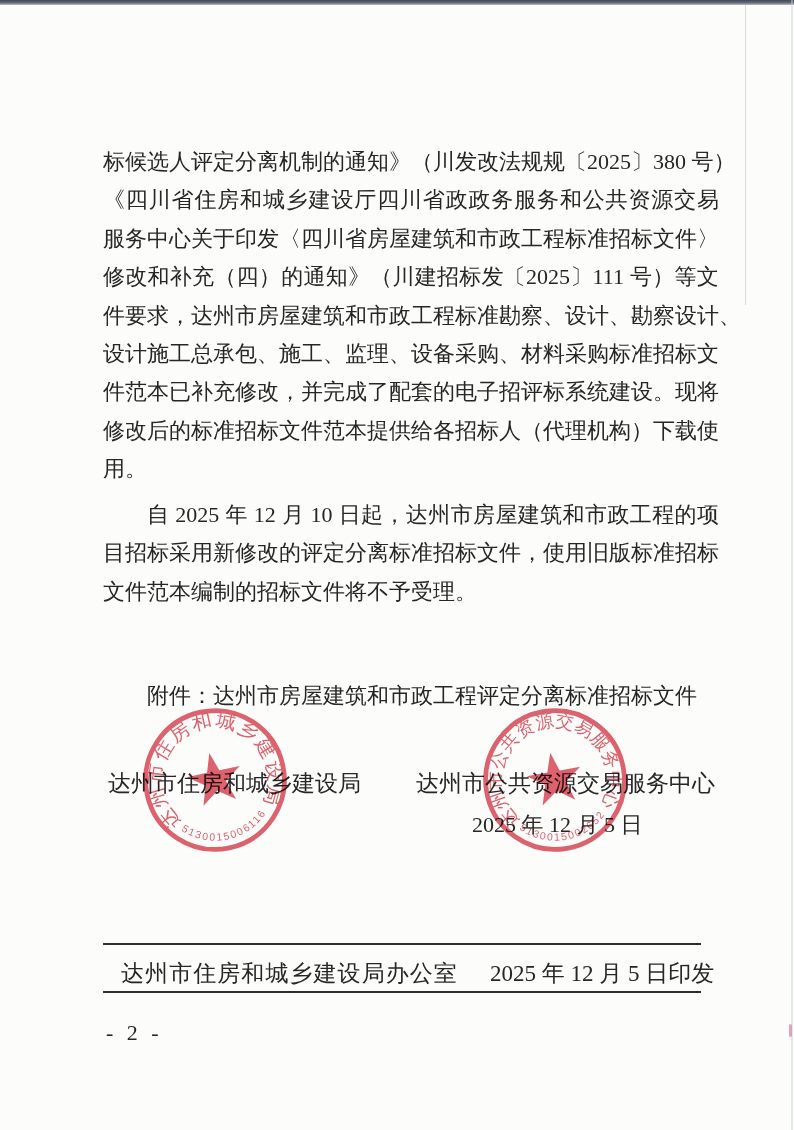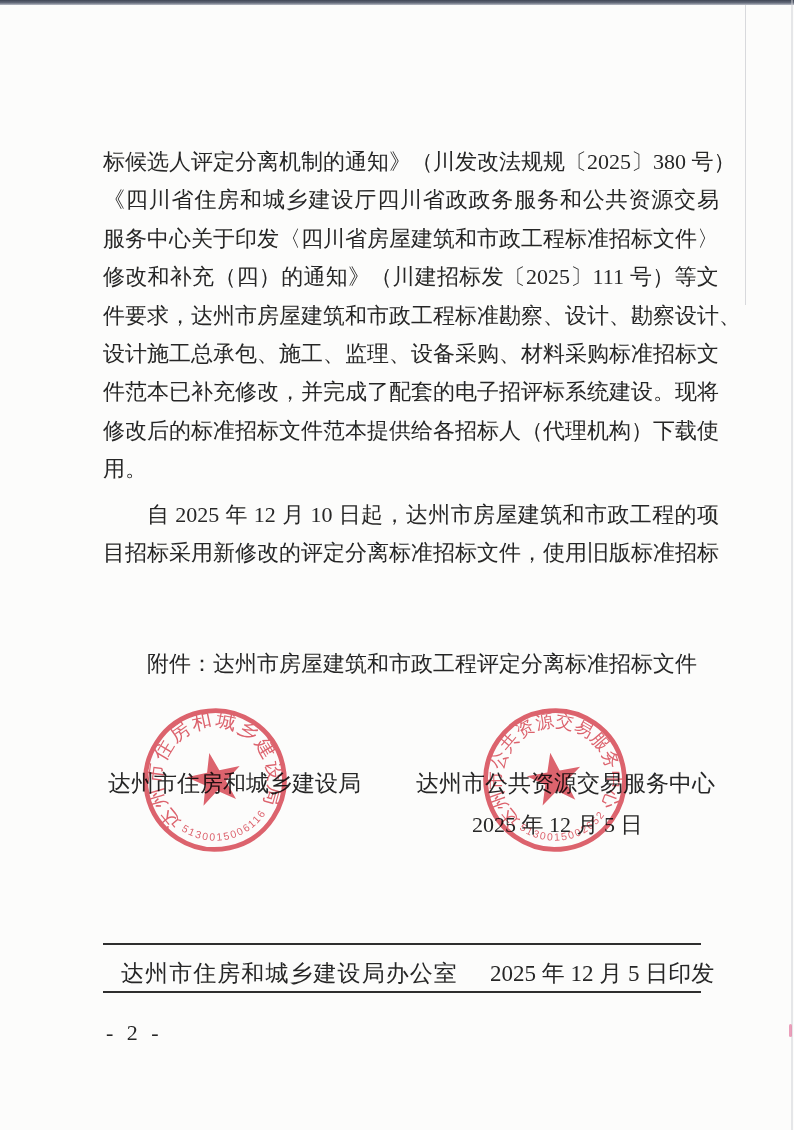--- a/index.html
+++ b/index.html
@@ -30,21 +30,21 @@
     background:rgba(228,120,160,.7);border-radius:2px;
   }
   
   .bodytext{position:absolute;left:103px;width:616px;font-size:22px;line-height:38.4px;letter-spacing:0;}
   #para1{top:143px;}
   #para2{top:496px;}
   #attach{top:645px;}
   .jline{display:flex;justify-content:space-between;white-space:pre;height:38.4px;align-items:center;}
   .jline.indent{padding-left:44px;}
   .nline{white-space:pre;height:38.4px;display:flex;align-items:center;}
-  .nline.indent{padding-left:44px;}
+  .nline.indent{padding-left:44px;margin-top:32px;}
   
   .sig{position:absolute;font-size:23px;z-index:1;}
   #sig-left{left:108px;top:764px;width:232px;}
   #sig-right{left:416px;top:764px;width:286px;}
   #sig-date{left:472px;top:806px;width:156px;font-size:22px;}
   
   .seal{position:absolute;width:152px;height:152px;z-index:2;mix-blend-mode:multiply;opacity:.82;}
   #seal-left{left:139px;top:704px;transform:rotate(-12deg);}
   #seal-right{left:479px;top:704px;transform:rotate(-10deg);}
   .seal svg{width:100%;height:100%;}
@@ -79,20 +79,21 @@
     <div class="jline"><span>件</span><span>要</span><span>求</span><span>，</span><span>达</span><span>州</span><span>市</span><span>房</span><span>屋</span><span>建</span><span>筑</span><span>和</span><span>市</span><span>政</span><span>工</span><span>程</span><span>标</span><span>准</span><span>勘</span><span>察</span><span>、</span><span>设</span><span>计</span><span>、</span><span>勘</span><span>察</span><span>设</span><span>计</span><span>、</span></div>
     <div class="jline"><span>设</span><span>计</span><span>施</span><span>工</span><span>总</span><span>承</span><span>包</span><span>、</span><span>施</span><span>工</span><span>、</span><span>监</span><span>理</span><span>、</span><span>设</span><span>备</span><span>采</span><span>购</span><span>、</span><span>材</span><span>料</span><span>采</span><span>购</span><span>标</span><span>准</span><span>招</span><span>标</span><span>文</span></div>
     <div class="jline"><span>件</span><span>范</span><span>本</span><span>已</span><span>补</span><span>充</span><span>修</span><span>改</span><span>，</span><span>并</span><span>完</span><span>成</span><span>了</span><span>配</span><span>套</span><span>的</span><span>电</span><span>子</span><span>招</span><span>评</span><span>标</span><span>系</span><span>统</span><span>建</span><span>设</span><span>。</span><span>现</span><span>将</span></div>
     <div class="jline"><span>修</span><span>改</span><span>后</span><span>的</span><span>标</span><span>准</span><span>招</span><span>标</span><span>文</span><span>件</span><span>范</span><span>本</span><span>提</span><span>供</span><span>给</span><span>各</span><span>招</span><span>标</span><span>人</span><span>（</span><span>代</span><span>理</span><span>机</span><span>构</span><span>）</span><span>下</span><span>载</span><span>使</span></div>
     <div class="nline">用。</div>
   </div>
 
   <div class="bodytext" id="para2">
     <div class="jline indent"><span>自</span><span> </span><span>2025</span><span> </span><span>年</span><span> </span><span>12</span><span> </span><span>月</span><span> </span><span>10</span><span> </span><span>日</span><span>起</span><span>，</span><span>达</span><span>州</span><span>市</span><span>房</span><span>屋</span><span>建</span><span>筑</span><span>和</span><span>市</span><span>政</span><span>工</span><span>程</span><span>的</span><span>项</span></div>
     <div class="jline"><span>目</span><span>招</span><span>标</span><span>采</span><span>用</span><span>新</span><span>修</span><span>改</span><span>的</span><span>评</span><span>定</span><span>分</span><span>离</span><span>标</span><span>准</span><span>招</span><span>标</span><span>文</span><span>件</span><span>，</span><span>使</span><span>用</span><span>旧</span><span>版</span><span>标</span><span>准</span><span>招</span><span>标</span></div>
+    <div class="nline">文件范本编制的招标文件将不予受理。</div>
   </div>
 
   <div class="bodytext" id="attach">
     <div class="nline indent">附件：达州市房屋建筑和市政工程评定分离标准招标文件</div>
   </div>
 
   <div class="sig jline" id="sig-left"><span>达</span><span>州</span><span>市</span><span>住</span><span>房</span><span>和</span><span>城</span><span>乡</span><span>建</span><span>设</span><span>局</span></div>
   <div class="sig jline" id="sig-right"><span>达</span><span>州</span><span>市</span><span>公</span><span>共</span><span>资</span><span>源</span><span>交</span><span>易</span><span>服</span><span>务</span><span>中</span><span>心</span></div>
   <div class="sig jline" id="sig-date"><span>2025</span><span> </span><span>年</span><span> </span><span>12</span><span> </span><span>月</span><span> </span><span>5</span><span> </span><span>日</span></div>
 

